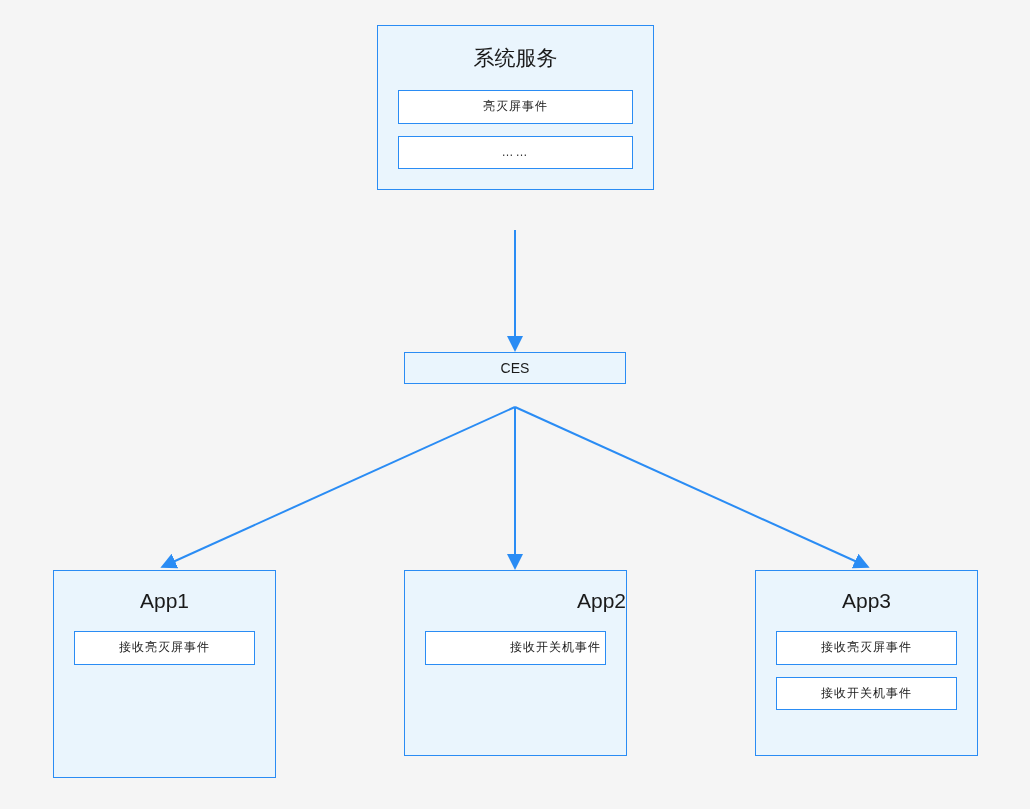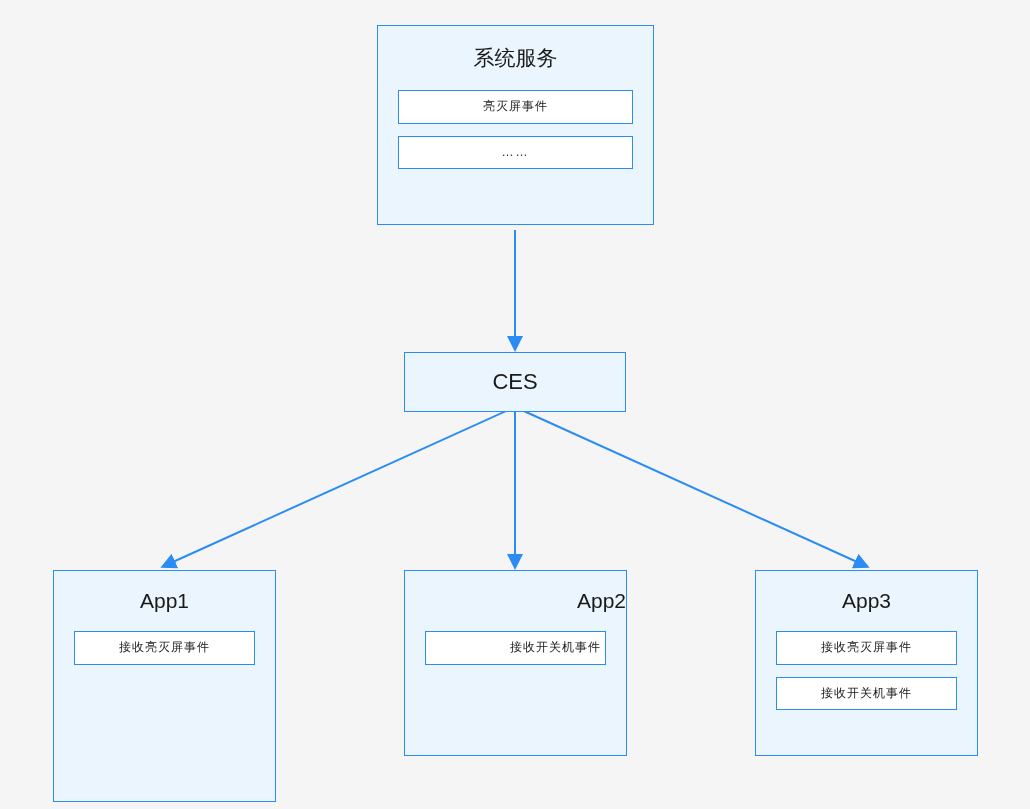--- a/index.html
+++ b/index.html
@@ -41,23 +41,23 @@
     }
     .item-row.ellipsis {
       letter-spacing: 2px;
       color: #333;
     }
     .ces-box {
       position: absolute;
       background: #eaf5fd;
       border: 1.5px solid #2a8cf4;
       text-align: center;
-      font-size: 22px;
+      font-size: 14px;
       color: #1a1a1a;
-      padding: 16px 0;
+      padding: 7px 0;
     }
     svg.connectors {
       position: absolute;
       top: 0;
       left: 0;
       width: 1030px;
       height: 809px;
       pointer-events: none;
     }
   </style>
@@ -71,31 +71,31 @@
       <marker id="arrowhead" markerWidth="8" markerHeight="8" refX="6" refY="4" orient="auto">
         <path d="M0,0 L8,4 L0,8 Z" fill="#2a8cf4"></path>
       </marker>
     </defs>
     <line x1="515" y1="230" x2="515" y2="348" stroke="#2a8cf4" stroke-width="2" marker-end="url(#arrowhead)"></line>
     <line x1="515" y1="407" x2="164" y2="566" stroke="#2a8cf4" stroke-width="2" marker-end="url(#arrowhead)"></line>
     <line x1="515" y1="407" x2="515" y2="566" stroke="#2a8cf4" stroke-width="2" marker-end="url(#arrowhead)"></line>
     <line x1="515" y1="407" x2="866" y2="566" stroke="#2a8cf4" stroke-width="2" marker-end="url(#arrowhead)"></line>
   </svg>
 
-  <div class="box" style="left:377px; top:25px; width:277px; height:200px;">
+  <div class="box" style="left:377px; top:25px; width:277px; height:165px;">
     <div class="box-title">系统服务</div>
     <div class="item-row">亮灭屏事件</div>
     <div class="item-row ellipsis">……</div>
   </div>
 
   <div class="ces-box" style="left:404px; top:352px; width:222px;">
     <span>CES</span>
   </div>
 
-  <div class="box" style="left:53px; top:570px; width:223px; height:232px;">
+  <div class="box" style="left:53px; top:570px; width:223px; height:208px;">
     <div class="box-title">App1</div>
     <div class="item-row">接收亮灭屏事件</div>
   </div>
 
   <div class="box" style="left:404px; top:570px; width:223px; height:186px;text-align:right;">
     <div class="box-title">App2</div>
     <div class="item-row">接收开关机事件</div>
   </div>
 
   <div class="box" style="left:755px; top:570px; width:223px; height:186px;">

